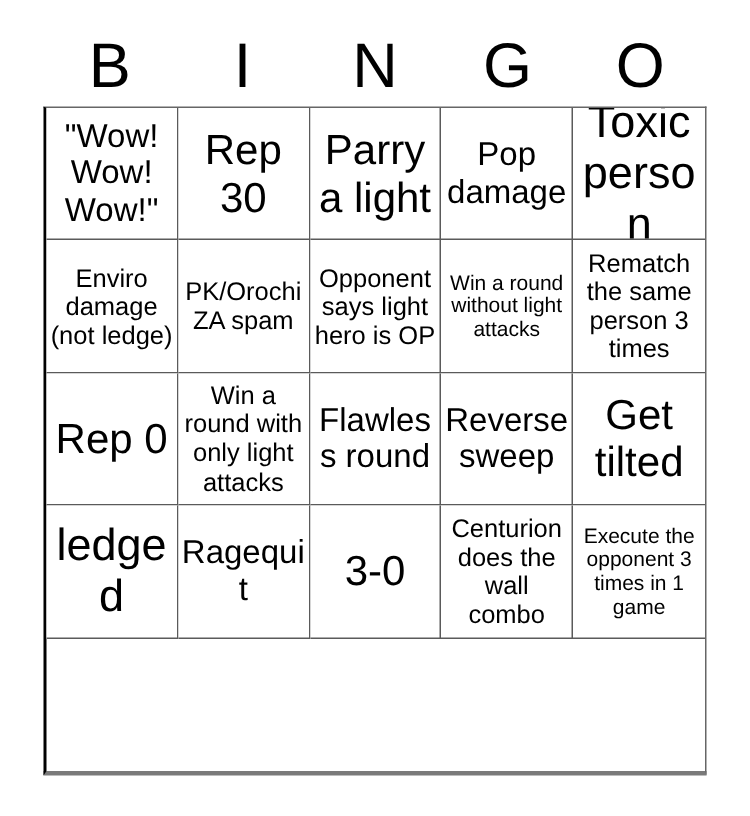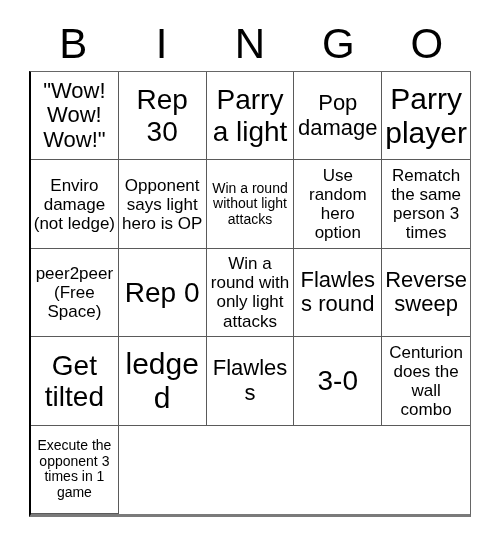--- a/index.html
+++ b/index.html
@@ -106,40 +106,37 @@
         <span class="cell-text sz-xl">Rep 30</span>
       </div>
     <div class="cell">
         <span class="cell-text sz-xl">Parry a light</span>
       </div>
     <div class="cell">
         <span class="cell-text sz-md">Pop damage</span>
       </div>
 
     <div class="cell">
-        <span class="cell-text sz-lg">Parry player</span>
+        <span class="cell-text sz-lg">Toxic person</span>
       </div>
     <div class="cell">
         <span class="cell-text sz-sm">Enviro damage (not ledge)</span>
+      </div>
+    <div class="cell">
+        <span class="cell-text sz-sm">PK/Orochi ZA spam</span>
       </div>
     <div class="cell">
         <span class="cell-text sz-sm">Opponent says light hero is OP</span>
       </div>
     <div class="cell">
         <span class="cell-text sz-xs">Win a round without light attacks</span>
       </div>
 
     <div class="cell">
-        <span class="cell-text sz-sm">Use random hero option</span>
-      </div>
-    <div class="cell">
         <span class="cell-text sz-sm">Rematch the same person 3 times</span>
-      </div>
-    <div class="cell">
-        <span class="cell-text sz-sm">peer2peer (Free Space)</span>
       </div>
     <div class="cell">
         <span class="cell-text sz-xl">Rep 0</span>
       </div>
     <div class="cell">
         <span class="cell-text sz-sm">Win a round with only light attacks</span>
       </div>
 
     <div class="cell">
         <span class="cell-text sz-md">Flawless round</span>
@@ -148,21 +145,21 @@
         <span class="cell-text sz-md">Reverse sweep</span>
       </div>
     <div class="cell">
         <span class="cell-text sz-xl">Get tilted</span>
       </div>
     <div class="cell">
         <span class="cell-text sz-lg">ledged</span>
       </div>
 
     <div class="cell">
-        <span class="cell-text sz-md">Flawless</span>
+        <span class="cell-text sz-md">Ragequit</span>
       </div>
     <div class="cell">
         <span class="cell-text sz-xl">3-0</span>
       </div>
     <div class="cell">
         <span class="cell-text sz-sm">Centurion does the wall combo</span>
       </div>
     <div class="cell">
         <span class="cell-text sz-xs">Execute the opponent 3 times in 1 game</span>
       </div>

